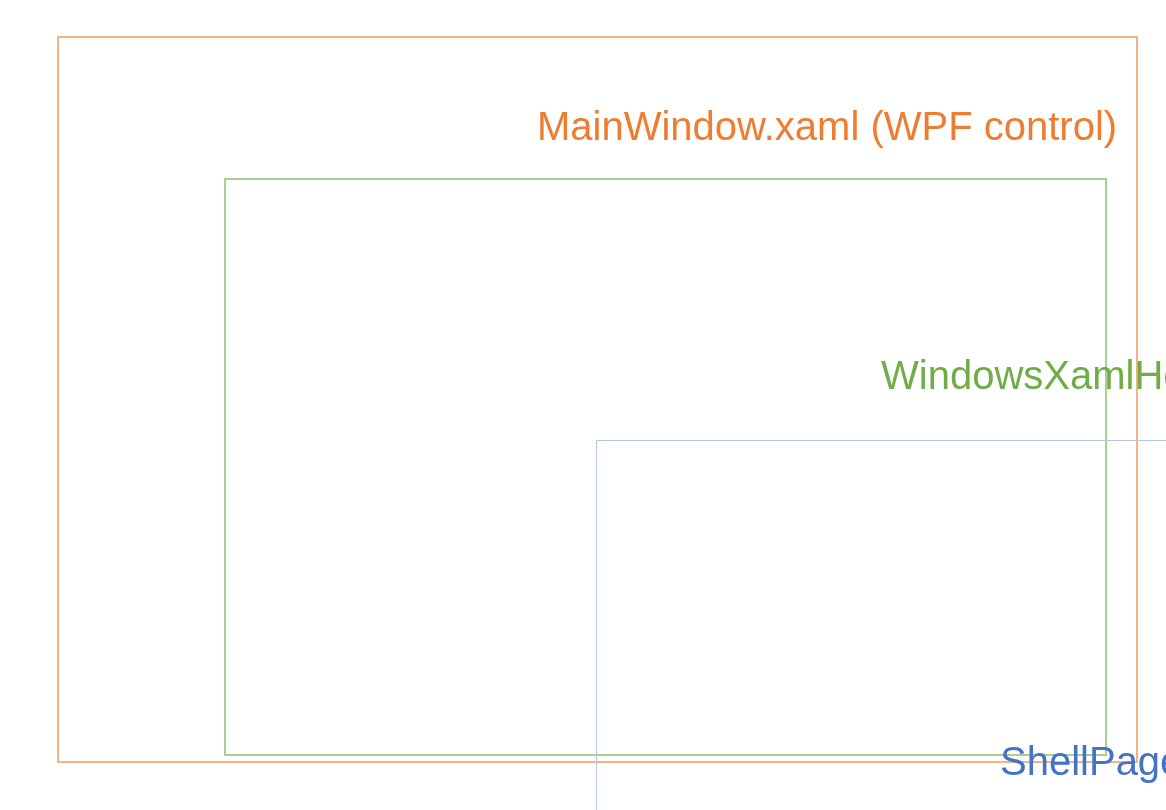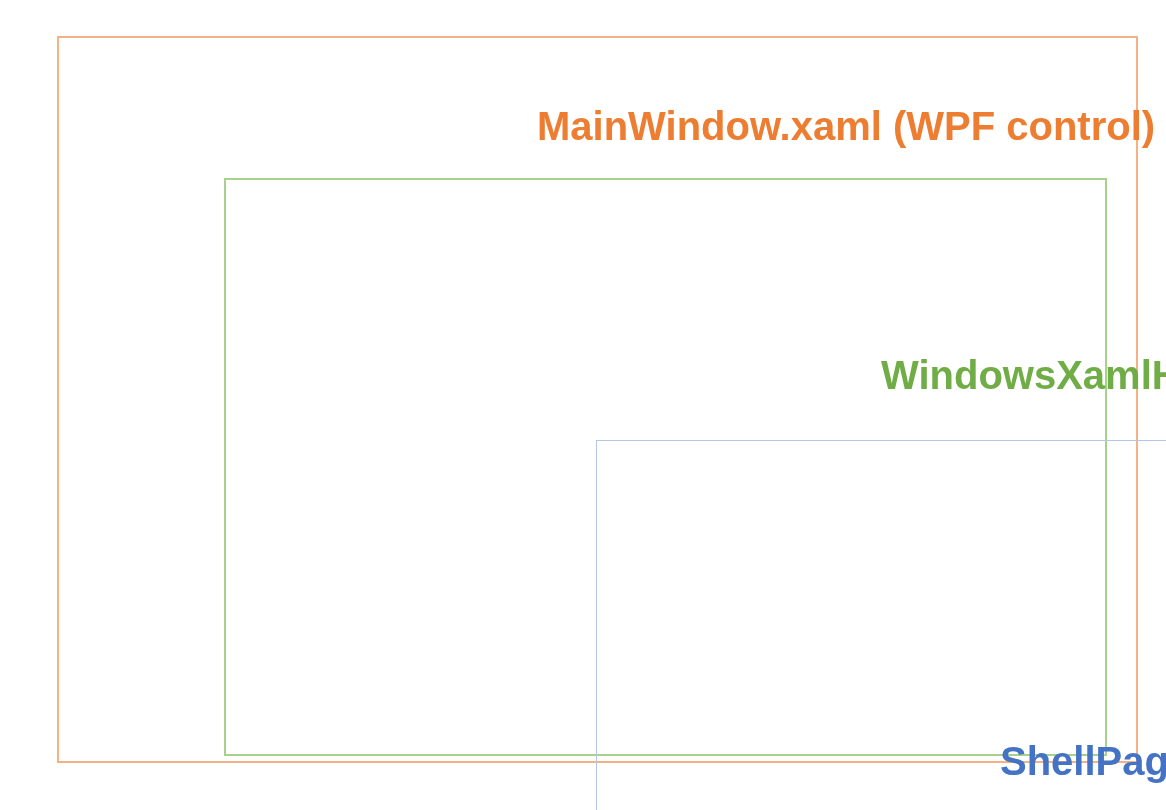--- a/index.html
+++ b/index.html
@@ -14,21 +14,20 @@
   .canvas {
     position: relative;
     width: 1166px;
     height: 810px;
     background: #ffffff;
   }
   .box {
     position: absolute;
     box-sizing: border-box;
     background: transparent;
-    font-weight: bold;
   }
   .outer-box {
     left: 57px; top: 36px;
     width: 1081px; height: 727px;
     border: 2px solid #F4B183;
   }
   .host-box {
     left: 165px; top: 140px;
     width: 883px; height: 578px;
     border: 2px solid #A9D18E;

